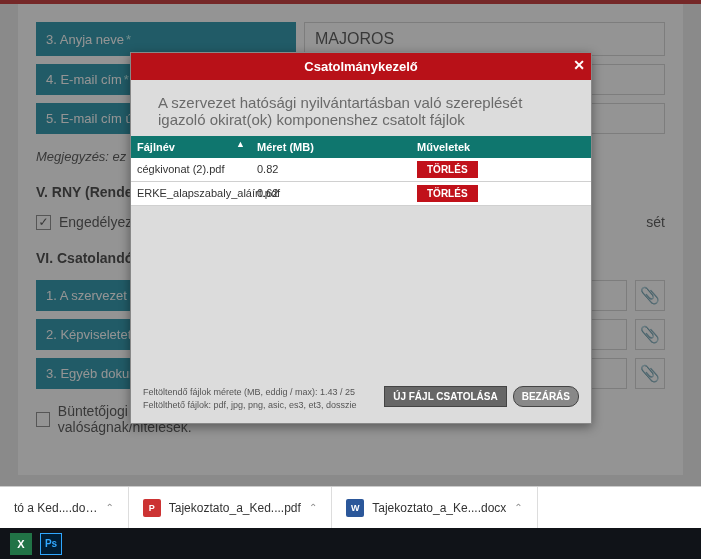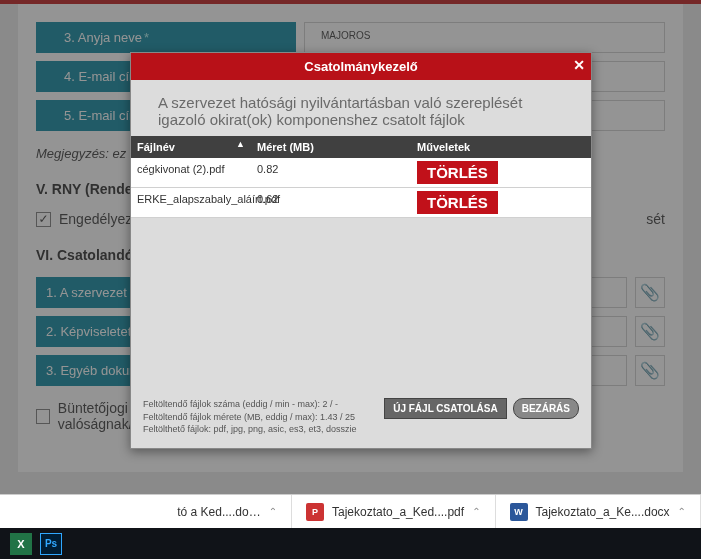--- a/index.html
+++ b/index.html
@@ -2,57 +2,57 @@
 <html><head>
 <meta charset="utf-8">
 <style>
   * { box-sizing: border-box; margin: 0; padding: 0; font-family: Arial, sans-serif; }
   body { width: 701px; height: 559px; background: #e8e8e8; overflow: hidden; position: relative; }
   .page { background: #fff; margin: 0 18px; padding: 10px 18px 20px; position: relative; }
   .topbar { height: 4px; background: #b11; }
   .overlay { position: absolute; inset: 0; background: rgba(60,60,60,0.55); z-index: 5; }
 
   .field-row { display: flex; gap: 8px; margin-top: 8px; align-items: stretch; }
-  .field-label { background: #00829b; color: #fff; font-size: 13px; padding: 8px 28px; width: 260px; display: flex; align-items: center; }
+  .field-label { background: #00829b; color: #fff; font-size: 13px; padding: 8px 10px; width: 260px; display: flex; align-items: center; }
   .field-label .req { color: #aee; margin-left: 2px; }
-  .field-input { flex: 1; background: #fff; border: 1px solid #ccc; padding: 7px 16px; font-size: 10px; color: #333; }
+  .field-input { flex: 1; background: #fff; border: 1px solid #ccc; padding: 7px 10px; font-size: 16px; color: #333; }
 
   .note { font-size: 13px; font-style: italic; color: #333; margin: 14px 0 18px; line-height: 1.4; }
   .section-h { font-weight: bold; font-size: 14px; color: #222; margin: 18px 0 14px; }
 
   .chk-row { display: flex; align-items: center; gap: 8px; font-size: 14px; color: #333; margin: 10px 0 20px; }
   .chk { width: 15px; height: 15px; border: 1px solid #777; background: #fff; display: inline-flex; align-items: center; justify-content: center; font-size: 12px; color: #333; }
 
   .attach-row { display: flex; gap: 8px; margin-top: 8px; align-items: stretch; }
   .attach-label { background: #00829b; color: #fff; font-size: 13px; padding: 8px 10px; width: 260px; display: flex; align-items: center; }
   .attach-val { flex: 1; background: #fff; border: 1px solid #ccc; padding: 7px 10px; font-size: 13px; color: #666; }
   .clip { width: 30px; border: 1px solid #ccc; display: flex; align-items: center; justify-content: center; color: #666; font-size: 16px; }
 
   
   .modal { position: absolute; left: 130px; top: 52px; width: 462px; background: #dcdcdc; border: 1px solid #888; z-index: 10; box-shadow: 0 3px 10px rgba(0,0,0,0.4); }
   .modal-head { background: #b81118; color: #fff; font-size: 13px; font-weight: bold; padding: 6px 0; text-align: center; position: relative; }
   .modal-close { position: absolute; right: 6px; top: 4px; color: #fff; font-size: 14px; cursor: pointer; }
   .modal-sub { font-size: 15px; color: #6a6a6a; padding: 14px 27px 8px; }
-  .tbl-head { display: flex; background: #404040; color: #fff; font-size: 11px; font-weight: bold; }
+  .tbl-head { display: flex; background: #0f766e; color: #fff; font-size: 11px; font-weight: bold; }
   .col-name { width: 120px; padding: 5px 6px; position: relative; }
   .col-size { width: 160px; padding: 5px 6px; }
   .col-act { flex: 1; padding: 5px 6px; }
   .sort-ind { position: absolute; right: 6px; top: 3px; font-size: 9px; }
   .tbl-row { display: flex; background: #fff; border-bottom: 1px solid #d0d0d0; font-size: 11px; color: #333; justify-content: flex-end; }
   .tbl-row .col-name { padding: 5px 6px; }
   .tbl-row .col-size { padding: 5px 6px; }
   .tbl-row .col-act { padding: 3px 6px; }
-  .del-btn { background: #c1111a; color: #fff; border: none; font-size: 15px; font-weight: bold; padding: 3px 10px; cursor: pointer; }
+  .del-btn { background: #c1111a; color: #fff; border: none; font-size: 10px; font-weight: bold; padding: 3px 10px; cursor: pointer; }
   .modal-foot { padding: 10px 12px 12px; font-size: 9px; color: #555; line-height: 1.4; position: relative; margin-top: 170px; }
   .modal-btns { position: absolute; right: 12px; top: 10px; display: flex; gap: 6px; }
   .mbtn { background: #666; color: #fff; border: 1px solid #444; font-size: 10px; font-weight: bold; padding: 4px 8px; cursor: pointer; }
   .mbtn.light { background: #888; border-radius: 10px; }
 
   
-  .dlbar { position: absolute; left: 0; right: 0; bottom: 31px; height: 34px; background: #fff; border-top: 1px solid #ccc; display: flex; align-items: center; z-index: 20; font-size: 12px; color: #333; justify-content: flex-end; }
+  .dlbar { position: absolute; left: 0; right: 0; bottom: 31px; height: 42px; background: #fff; border-top: 1px solid #ccc; display: flex; align-items: center; z-index: 20; font-size: 12px; color: #333; }
   .dlitem { display: flex; align-items: center; gap: 8px; padding: 0 14px; border-right: 1px solid #ddd; height: 100%; }
   .dlicon { width: 18px; height: 18px; background: #c33; border-radius: 2px; color: #fff; font-size: 9px; font-weight: bold; display: flex; align-items: center; justify-content: center; }
   .dlicon.word { background: #2b579a; }
   .chev { color: #888; font-size: 10px; }
 
   
   .taskbar { position: absolute; left: 0; right: 0; bottom: 0; height: 31px; background: #101318; display: flex; align-items: center; gap: 8px; padding-left: 10px; z-index: 21; }
   .ticon { width: 22px; height: 22px; display: flex; align-items: center; justify-content: center; font-size: 11px; font-weight: bold; color: #fff; }
   .ticon.xl { background: #217346; }
   .ticon.ps { background: #001d34; color: #30a8ff; border: 1px solid #30a8ff; font-size: 10px; }
@@ -137,21 +137,20 @@
     <div class="col-name">cégkivonat (2).pdf</div>
     <div class="col-size">0.82</div>
     <div class="col-act"><button class="del-btn">TÖRLÉS</button></div>
   </div>
   <div class="tbl-row">
     <div class="col-name">ERKE_alapszabaly_aláírt.pdf</div>
     <div class="col-size">0.62</div>
     <div class="col-act"><button class="del-btn">TÖRLÉS</button></div>
   </div>
   <div class="modal-foot">
-    <div>Feltöltendő fájlok száma (eddig / min - max): 2 / -</div>
     <div>Feltöltendő fájlok mérete (MB, eddig / max): 1.43 / 25</div>
     <div>Feltölthető fájlok: pdf, jpg, png, asic, es3, et3, dosszie</div>
     <div class="modal-btns">
       <button class="mbtn">ÚJ FÁJL CSATOLÁSA</button>
       <button class="mbtn light">BEZÁRÁS</button>
     </div>
   </div>
 </div>
 
 <div class="dlbar">

